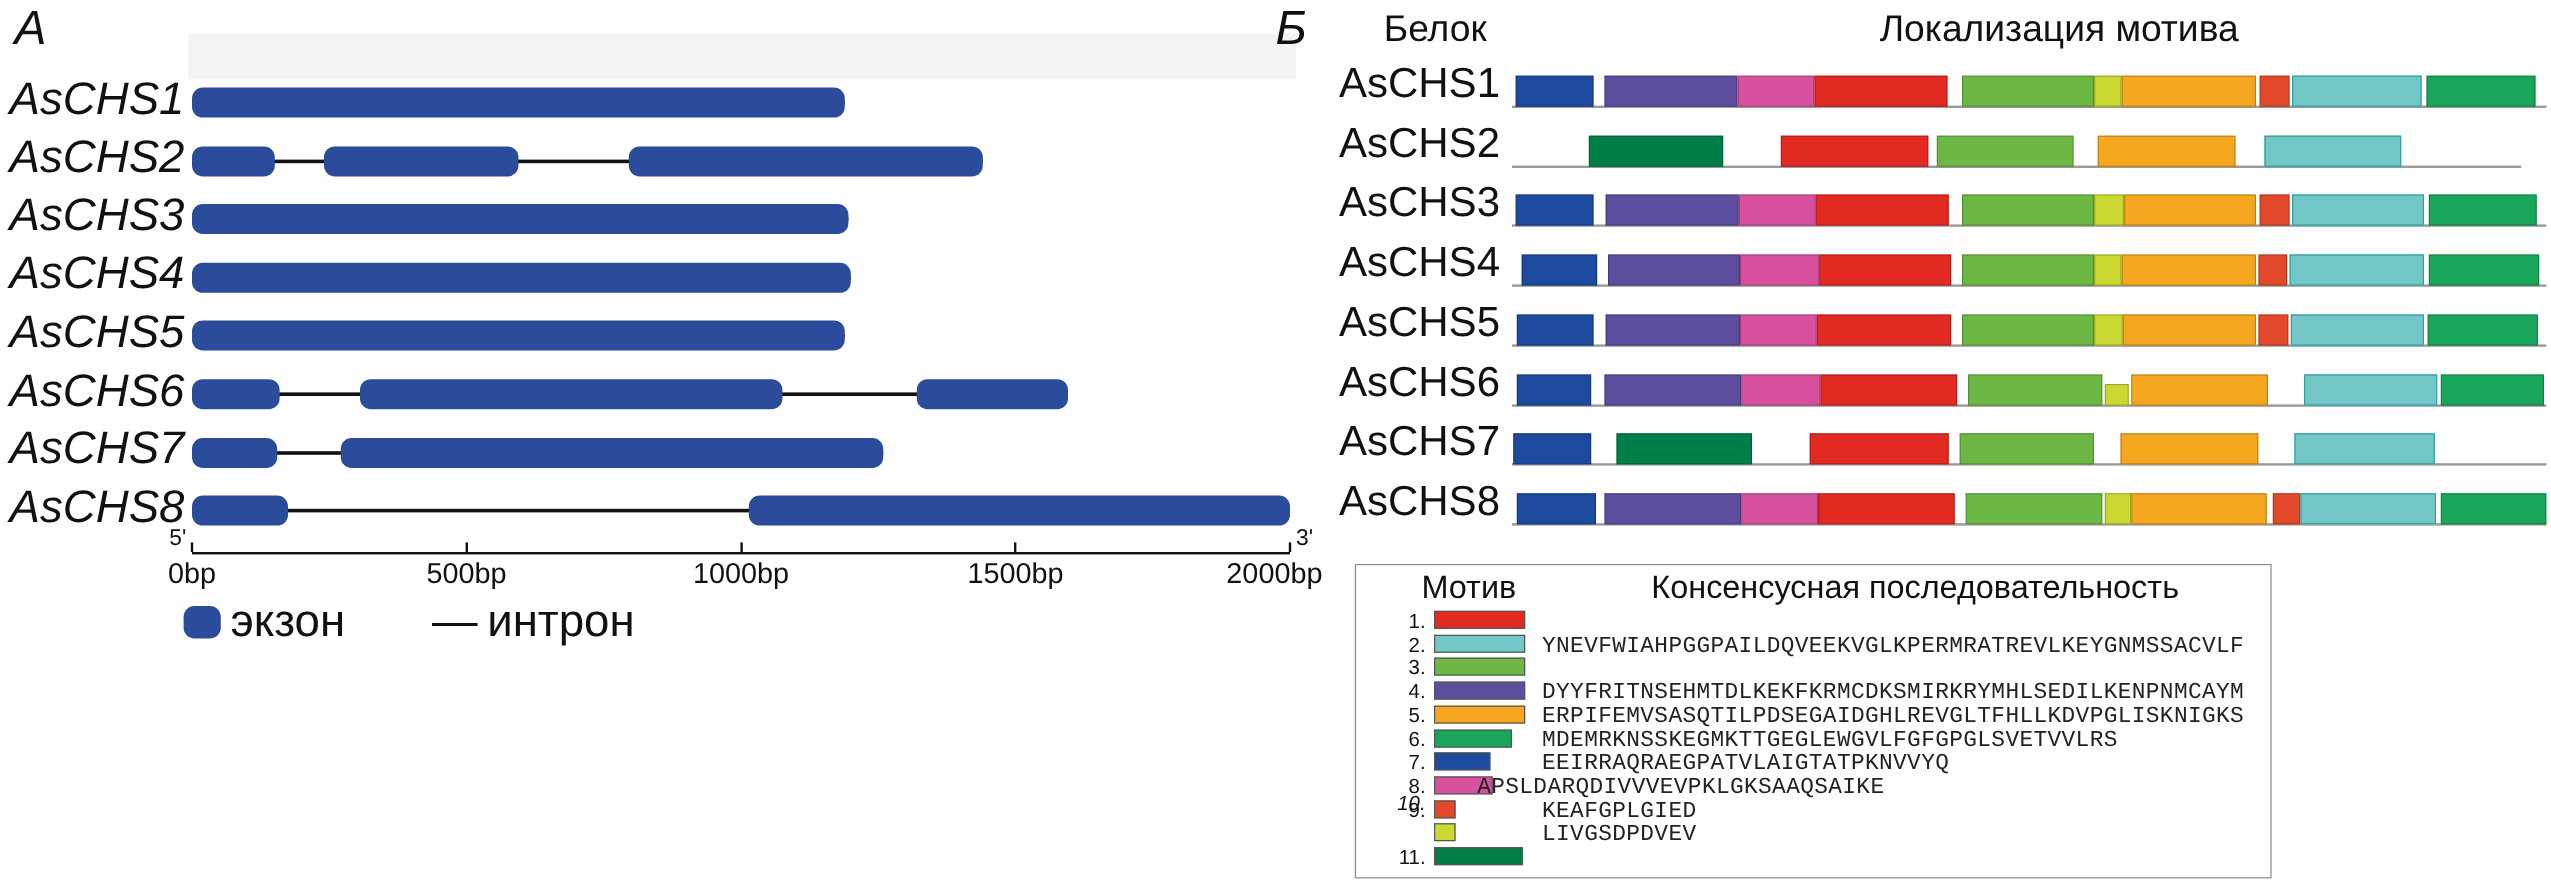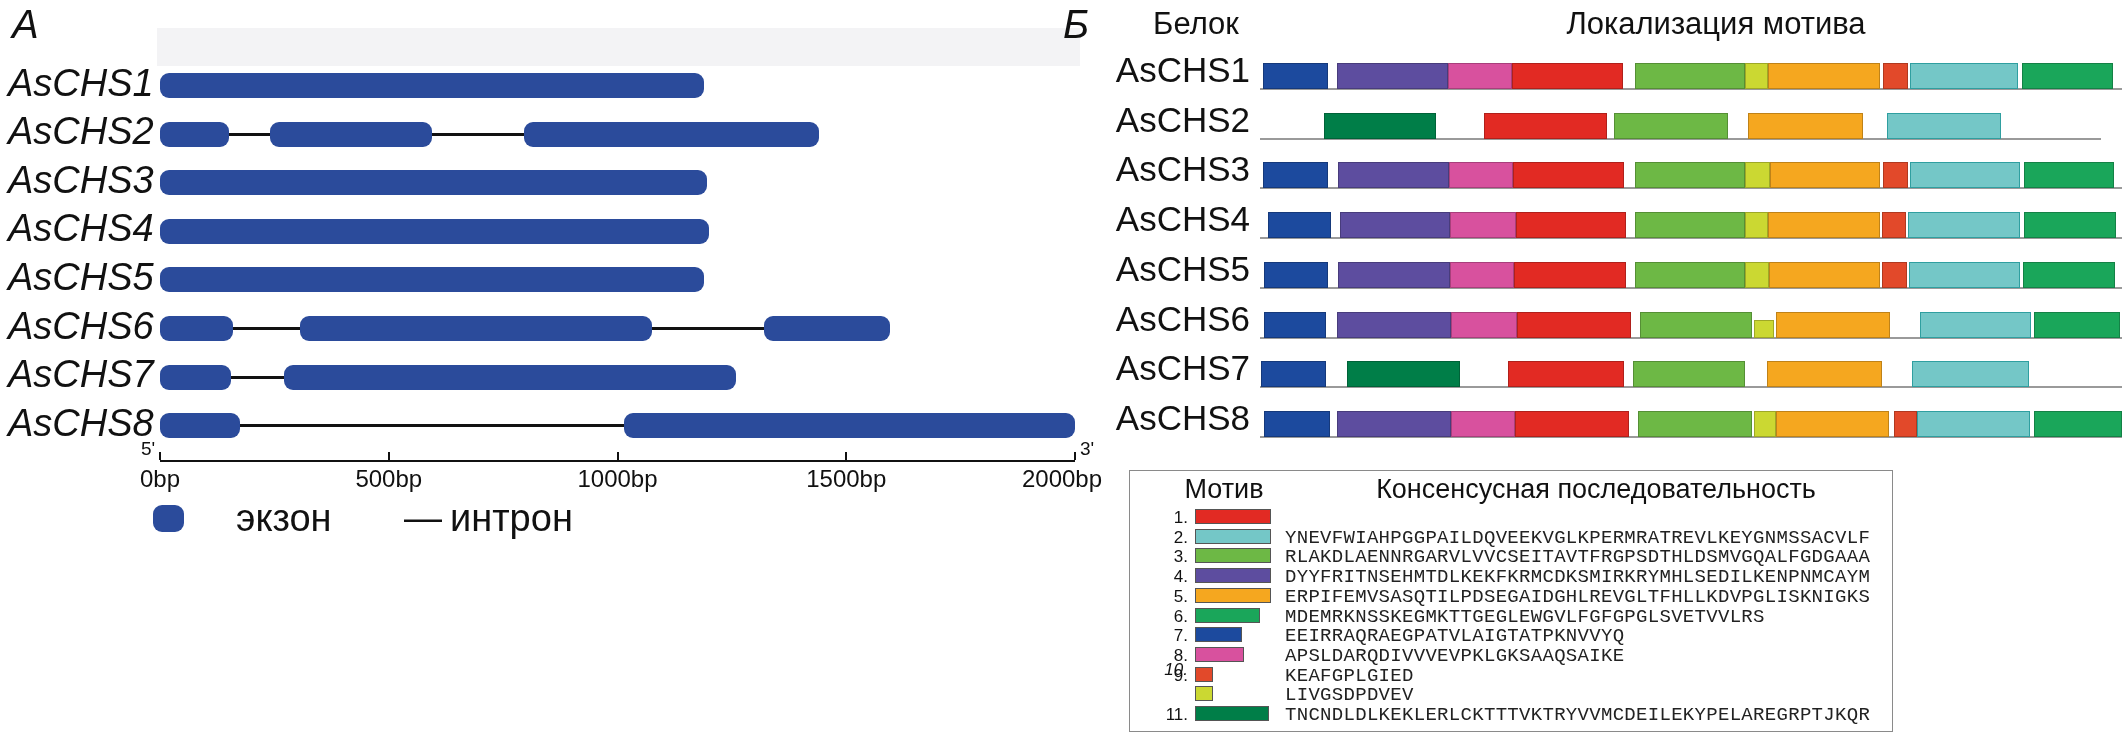--- a/index.html
+++ b/index.html
@@ -5,21 +5,21 @@
   html,body{margin:0;padding:0;background:#fff;}
   .stage{position:relative;width:2126px;height:739px;background:#fff;overflow:hidden;
          font-family:"Liberation Sans",sans-serif;color:#111;}
   .abs{position:absolute;}
   .panel-label{font-size:40px;font-style:italic;font-weight:500;}
   .gene-label{font-size:38px;font-style:italic;font-weight:500;white-space:nowrap;}
   .prot-label{font-size:35px;font-weight:500;text-align:right;white-space:nowrap;}
   .hdr{font-size:31px;font-weight:500;text-align:center;white-space:nowrap;}
   .tick-label{font-size:24px;text-align:center;}
   .prime{font-size:19px;}
-  .legendA-text{font-size:38px;white-space:nowrap;margin-left:44px;}
+  .legendA-text{font-size:38px;white-space:nowrap;}
   .exon{position:absolute;border-radius:9px;}
   .gene-line{position:absolute;background:#111;height:3px;}
   .axis-line{position:absolute;background:#111;height:2px;}
   .axis-tick{position:absolute;background:#111;width:2px;height:8px;}
   .mline{position:absolute;background:#9a9a9a;height:2px;}
   .mbox{position:absolute;box-sizing:border-box;border:1px solid rgba(0,0,0,0.22);}
   .lg-box{position:absolute;background:#fff;border:1px solid #8a8a8a;box-sizing:border-box;}
   .lg-title{font-size:27px;font-weight:500;text-align:center;white-space:nowrap;}
   .lg-num{font-size:17px;text-align:right;}
   .lg-seq{font-family:"Liberation Mono",monospace;font-size:19px;letter-spacing:0.3px;
@@ -187,40 +187,38 @@
   <div class="abs lg-title" style="left:1158px;top:474px;width:132px;">Мотив</div>
   <div class="abs lg-title" style="left:1300px;top:474px;width:592px;">Консенсусная последовательность</div>
   <div class="abs" id="legendRows" style="left:0;top:0;width:2126px;height:739px;">
       <div class="abs lg-num" style="left: 1140px; top: 508px; width: 48px;">1.</div>
       <div class="lg-swatch" style="left: 1195px; top: 509px; width: 76px; background: rgb(226, 42, 35);"></div>
       <div class="abs lg-num" style="left: 1140px; top: 527.7px; width: 48px;">2.</div>
       <div class="lg-swatch" style="left: 1195px; top: 528.7px; width: 76px; background: rgb(116, 199, 199); border-color: rgb(85, 85, 85);"></div>
       <div class="abs lg-seq" style="left: 1285px; top: 526.7px;">YNEVFWIAHPGGPAILDQVEEKVGLKPERMRATREVLKEYGNMSSACVLF</div>
       <div class="abs lg-num" style="left: 1140px; top: 547.4px; width: 48px;">3.</div>
       <div class="lg-swatch" style="left: 1195px; top: 548.4px; width: 76px; background: rgb(109, 184, 69);"></div>
-      <div class="abs lg-seq" style="left: 1285px; top: 546.4px;">RLAKDLAENNRGARVLVVCSEITAVTFRGPSDTHLDSMVGQALFGDGAAA</div>
       <div class="abs lg-num" style="left: 1140px; top: 567.1px; width: 48px;">4.</div>
       <div class="lg-swatch" style="left: 1195px; top: 568.1px; width: 76px; background: rgb(93, 77, 159);"></div>
       <div class="abs lg-seq" style="left: 1285px; top: 566.1px;">DYYFRITNSEHMTDLKEKFKRMCDKSMIRKRYMHLSEDILKENPNMCAYM</div>
       <div class="abs lg-num" style="left: 1140px; top: 586.8px; width: 48px;">5.</div>
       <div class="lg-swatch" style="left: 1195px; top: 587.8px; width: 76px; background: rgb(245, 167, 31);"></div>
       <div class="abs lg-seq" style="left: 1285px; top: 585.8px;">ERPIFEMVSASQTILPDSEGAIDGHLREVGLTFHLLKDVPGLISKNIGKS</div>
       <div class="abs lg-num" style="left: 1140px; top: 606.5px; width: 48px;">6.</div>
       <div class="lg-swatch" style="left: 1195px; top: 607.5px; width: 65px; background: rgb(26, 166, 90);"></div>
       <div class="abs lg-seq" style="left: 1285px; top: 605.5px;">MDEMRKNSSKEGMKTTGEGLEWGVLFGFGPGLSVETVVLRS</div>
       <div class="abs lg-num" style="left: 1140px; top: 626.2px; width: 48px;">7.</div>
       <div class="lg-swatch" style="left: 1195px; top: 627.2px; width: 47px; background: rgb(28, 74, 158);"></div>
       <div class="abs lg-seq" style="left: 1285px; top: 625.2px;">EEIRRAQRAEGPATVLAIGTATPKNVVYQ</div>
       <div class="abs lg-num" style="left: 1140px; top: 645.9px; width: 48px;">8.</div>
       <div class="lg-swatch" style="left: 1195px; top: 646.9px; width: 49px; background: rgb(216, 81, 158);"></div>
-      <div class="abs lg-seq" style="left: 1285px; top: 644.9px;">APSLDARQDIVVVEVPKLGKSAAQSAIKE</div>
+      <div class="abs lg-seq" style="left: 1231px; top: 644.9px;">APSLDARQDIVVVEVPKLGKSAAQSAIKE</div>
       <div class="abs lg-num" style="left: 1140px; top: 665.6px; width: 48px;">9.</div>
       <div class="lg-swatch" style="left: 1195px; top: 666.6px; width: 18px; background: rgb(226, 73, 42);"></div>
       <div class="abs lg-seq" style="left: 1285px; top: 664.6px;">KEAFGPLGIED</div>
       <div class="abs lg-num" style="left: 1140px; top: 660px; width: 48px; font-style: italic;">10.</div>
       <div class="lg-swatch" style="left: 1195px; top: 686.3px; width: 18px; background: rgb(203, 216, 50);"></div>
       <div class="abs lg-seq" style="left: 1285px; top: 684.3px;">LIVGSDPDVEV</div>
       <div class="abs lg-num" style="left: 1140px; top: 705px; width: 48px;">11.</div>
       <div class="lg-swatch" style="left: 1195px; top: 706px; width: 74px; background: rgb(0, 126, 72);"></div>
-      <div class="abs lg-seq" style="left: 1285px; top: 704px;">TNCNDLDLKEKLERLCKTTTVKTRYVVMCDEILEKYPELAREGRPTJKQR</div>
     </div>
 
 </div>
 
 </body></html>

